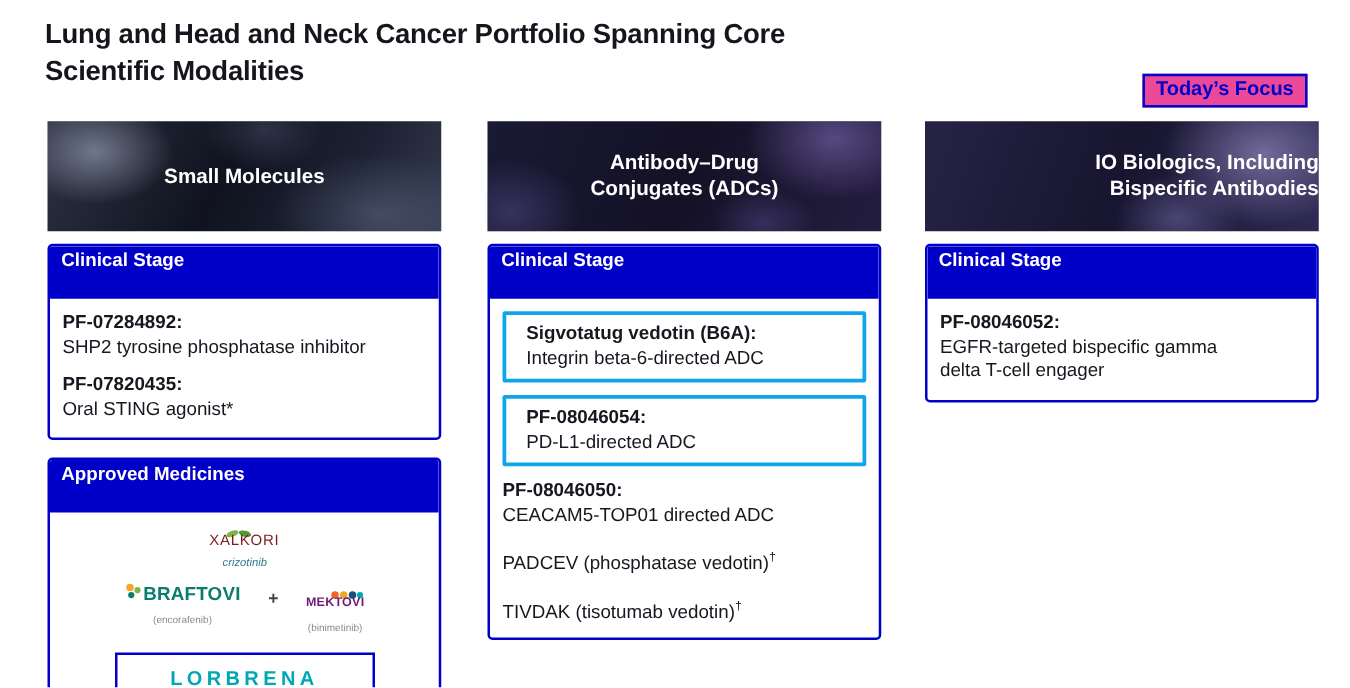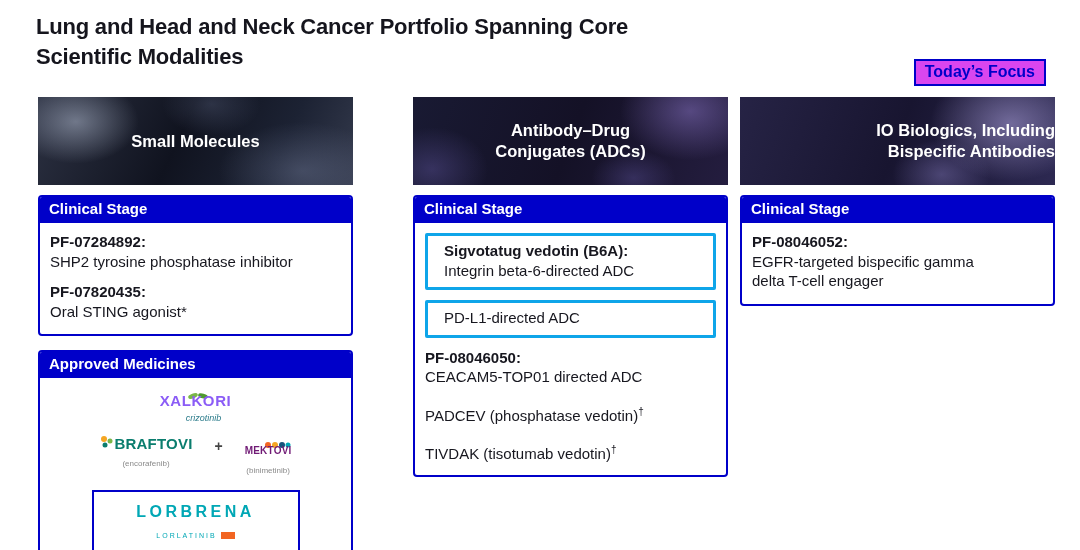--- a/index.html
+++ b/index.html
@@ -7,26 +7,26 @@
     position:relative; width:1080px; height:550px; background:#ffffff;
     font-family:"Liberation Sans", sans-serif; color:#17171f; overflow:hidden;
   }
   .title {
     position:absolute; left:36px; top:12px;
     font-size:22px; font-weight:700; line-height:30px; color:#15151d;
     letter-spacing:-0.2px;
   }
   .focus-badge {
     position:absolute; top:59px; right:34px;
-    border:2.5px solid #0000C9; color:#0000C9; background:#d946ef;
+    border:2.5px solid #0000C9; color:#0000C9; background:#ec4899;
     font-size:16px; font-weight:700; padding:2px 9px 3px;
   }
   .col { position:absolute; top:97px; width:315px; }
   .col1 { left:38px; }
-  .col2 { left:413px; }
+  .col2 { left:390px; }
   .col3 { left:740px; }
 
   .banner {
     height:88px; display:flex; flex-direction:column; align-items:center; justify-content:center;
     text-align:center; color:#ffffff; font-weight:700; font-size:16.5px; line-height:21px;
   }
   .banner1 {
     background:
       radial-gradient(90px 60px at 12% 28%, rgba(175,185,205,0.55), rgba(175,185,205,0) 70%),
       radial-gradient(120px 70px at 84% 84%, rgba(115,125,155,0.40), rgba(115,125,155,0) 70%),
@@ -48,37 +48,37 @@
     align-items: flex-end;
   }
 
   .panel {
     margin-top:10px; border:2px solid #0000C9; border-radius:4px;
     background:#ffffff; overflow:hidden;
   }
   .panel + .panel { margin-top:14px; }
   .panel-header {
     background:#0000C9; color:#ffffff; font-weight:700;
-    font-size:15px; padding:3px 9px 6px;
+    font-size:15px; padding:3px 9px 22px;
   }
   .panel-body { padding:9px 10px 11px; font-size:15px; line-height:19.5px; color:#17171f; }
   .entry { margin-bottom:11px; }
   .entry:last-child { margin-bottom:2px; }
   .entry-name { font-weight:700; }
   .entry-desc { max-width:252px; }
 
   .hl-box { border:3px solid #0ea5e9; border-radius:2px; padding:5px 16px 7px; margin:1px 0 10px; }
   .plain-line { margin-top:15px; }
   .dagger { font-size:10px; }
 
   
   .logos { display:flex; flex-direction:column; align-items:center; padding:8px 10px 13px; }
   .logo-xalkori { text-align:center; }
   .leaves { display:block; text-align:right; margin:0 22px -5px 0; height:10px; }
-  .xal-text { font-weight:700; font-size:15px; letter-spacing:0.6px; color:#8b5cf6; }
+  .xal-text { font-weight:400; font-size:12px; letter-spacing:0.6px; color:#7f1d1d; }
   .xal-sub { font-size:9px; color:#2e7d8c; text-align:right; margin:-2px 10px 0 0; font-style:italic; }
   .bm-row { display:flex; align-items:flex-start; gap:22px; margin-top:6px; }
   .brand-col { display:flex; flex-direction:column; align-items:center; }
   .braf-line { display:flex; align-items:center; gap:2px; }
   .braf-name { font-weight:800; font-size:15px; letter-spacing:0.2px; color:#0a7d6e; }
   .mek-dots { display:block; height:8px; margin-bottom:-1px; align-self:flex-end; }
   .mek-name { font-weight:800; font-size:10px; letter-spacing:0.2px; color:#701a75; }
   .brand-sub { font-size:8px; color:#8a8a8a; margin-top:0px; }
   .plus-sign { font-weight:700; font-size:14px; color:#444; margin-top:3px; }
   .lorbrena-box {
@@ -186,20 +186,21 @@
     <div class="panel">
       <div class="panel-header">Clinical Stage</div>
       <div class="panel-body">
 
         <div class="hl-box">
           <div class="entry-name">Sigvotatug vedotin (B6A):</div>
           <div class="entry-desc">Integrin beta-6-directed ADC</div>
         </div>
 
         <div class="hl-box">
+          <div class="entry-name">PF-08046054:</div>
           <div class="entry-desc">PD-L1-directed ADC</div>
         </div>
 
         <div class="entry">
           <div class="entry-name">PF-08046050:</div>
           <div class="entry-desc">CEACAM5-TOP01 directed ADC</div>
         </div>
 
         <div class="plain-line">
           <span>PADCEV (phosphatase vedotin)</span><sup class="dagger">†</sup>

